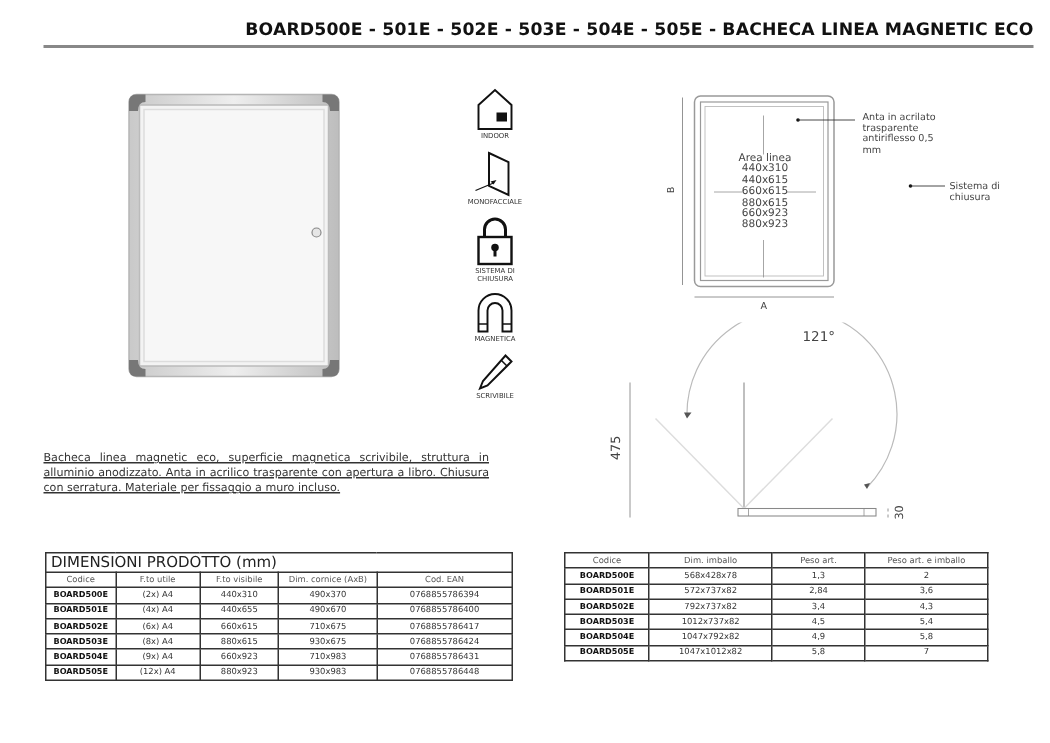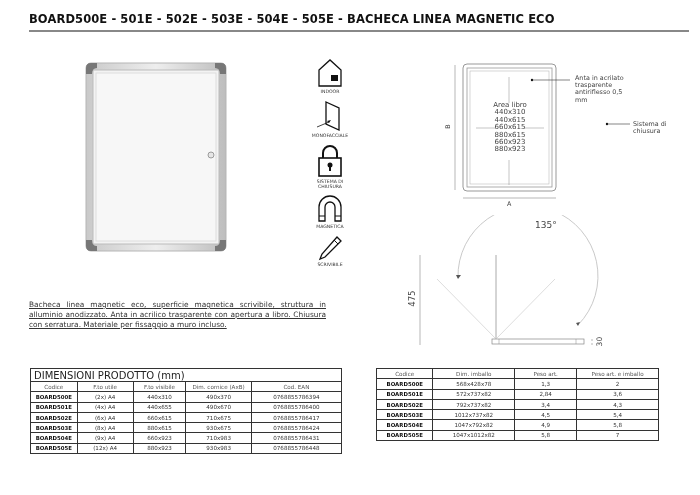--- a/index.html
+++ b/index.html
@@ -1,21 +1,21 @@
 <!DOCTYPE html>
 <html><head>
 <meta charset="utf-8">
 <style>
   * { box-sizing: border-box; margin: 0; padding: 0; }
   html, body { width: 700px; height: 495px; background: #ffffff; overflow: hidden; }
   body { position: relative; font-family: "DejaVu Sans", sans-serif; color: #222; }
   .title {
     position: absolute; left: 29px; top: 12px; width: 660px;
     font-family: "DejaVu Sans", sans-serif; font-weight: bold; font-size: 11.5px; letter-spacing: 0.1px;
-    color: #111; padding-bottom: 4px; border-bottom: 2px solid #888;
+    color: #111; padding-bottom: 4px; border-bottom: 2px solid #888; text-align: right;
   }
   .photo { position: absolute; left: 85px; top: 62px; width: 142px; height: 190px; }
   .icons { position: absolute; left: 295px; top: 58px; width: 70px; }
   .icon-block { display: flex; flex-direction: column; align-items: center; margin-bottom: 6px; }
   .icon-label { font-size: 4.6px; color: #333; text-align: center; line-height: 5px; margin-top: 1px; text-transform: uppercase; }
   .diagram { position: absolute; left: 440px; top: 55px; width: 260px; height: 160px; }
   .diag-text { position: absolute; font-size: 6.4px; color: #444; line-height: 7.2px; }
   .door { position: absolute; left: 400px; top: 215px; width: 220px; height: 140px; }
   .desc {
     position: absolute; left: 29px; top: 300px; width: 297px;
@@ -104,21 +104,21 @@
     <line x1="36" y1="73" x2="55" y2="73" stroke="#888" stroke-width="0.5"></line>
     <line x1="84" y1="73" x2="104" y2="73" stroke="#888" stroke-width="0.5"></line>
     <line x1="15" y1="10" x2="15" y2="135" stroke="#888" stroke-width="0.6"></line>
     <line x1="23" y1="143" x2="116" y2="143" stroke="#888" stroke-width="0.6"></line>
     <circle cx="92" cy="25" r="1.2" fill="#111"></circle>
     <line x1="92" y1="25" x2="130" y2="25" stroke="#333" stroke-width="0.6"></line>
     <circle cx="167" cy="69" r="1.2" fill="#111"></circle>
     <line x1="167" y1="69" x2="190" y2="69" stroke="#333" stroke-width="0.6"></line>
   </svg>
   <div class="diag-text" style="left:52px;top:47px;text-align:center;width:36px;font-size:7px;line-height:7.4px">
-    <div>Area libro</div>
+    <div>Area linea</div>
     <div>440x310</div>
     <div>440x615</div>
     <div>660x615</div>
     <div>880x615</div>
     <div>660x923</div>
     <div>880x923</div>
   </div>
   <div class="diag-text" style="left:6px;top:68px;transform:rotate(-90deg)">B</div>
   <div class="diag-text" style="left:67px;top:146px">A</div>
   <div class="diag-text" style="left:135px;top:20px;width:58px">Anta in acrilato trasparente antiriflesso 0,5 mm</div>
@@ -133,21 +133,21 @@
     <line x1="96" y1="40" x2="96" y2="124" stroke="#aaa" stroke-width="1"></line>
     <line x1="96" y1="124" x2="37" y2="64" stroke="#ddd" stroke-width="1"></line>
     <line x1="96" y1="124" x2="155" y2="64" stroke="#ddd" stroke-width="1"></line>
     <rect x="92" y="124" width="92" height="5" fill="none" stroke="#888" stroke-width="0.7"></rect>
     <line x1="99" y1="124" x2="99" y2="129" stroke="#888" stroke-width="0.5"></line>
     <line x1="176" y1="124" x2="176" y2="129" stroke="#888" stroke-width="0.5"></line>
     <line x1="20" y1="40" x2="20" y2="130" stroke="#888" stroke-width="0.6"></line>
     <line x1="192" y1="124" x2="192" y2="126" stroke="#888" stroke-width="0.6"></line>
     <line x1="192" y1="128" x2="192" y2="130" stroke="#888" stroke-width="0.6"></line>
   </svg>
-  <div class="diag-text" style="left:135px;top:7px;font-size:9px">135°</div>
+  <div class="diag-text" style="left:135px;top:7px;font-size:9px">121°</div>
   <div class="diag-text" style="left:4px;top:80px;font-size:8.5px;transform:rotate(-90deg)">475</div>
   <div class="diag-text" style="left:195px;top:123px;font-size:7.5px;transform:rotate(-90deg)">30</div>
 </div>
 
 <p class="desc">Bacheca linea magnetic eco, superficie magnetica scrivibile, struttura in alluminio anodizzato. Anta in acrilico trasparente con apertura a libro. Chiusura con serratura. Materiale per fissaggio a muro incluso.</p>
 
 <table class="t1">
   <tbody>
       <tr>
         <td class="cap" colspan="5">DIMENSIONI PRODOTTO (mm)</td>

